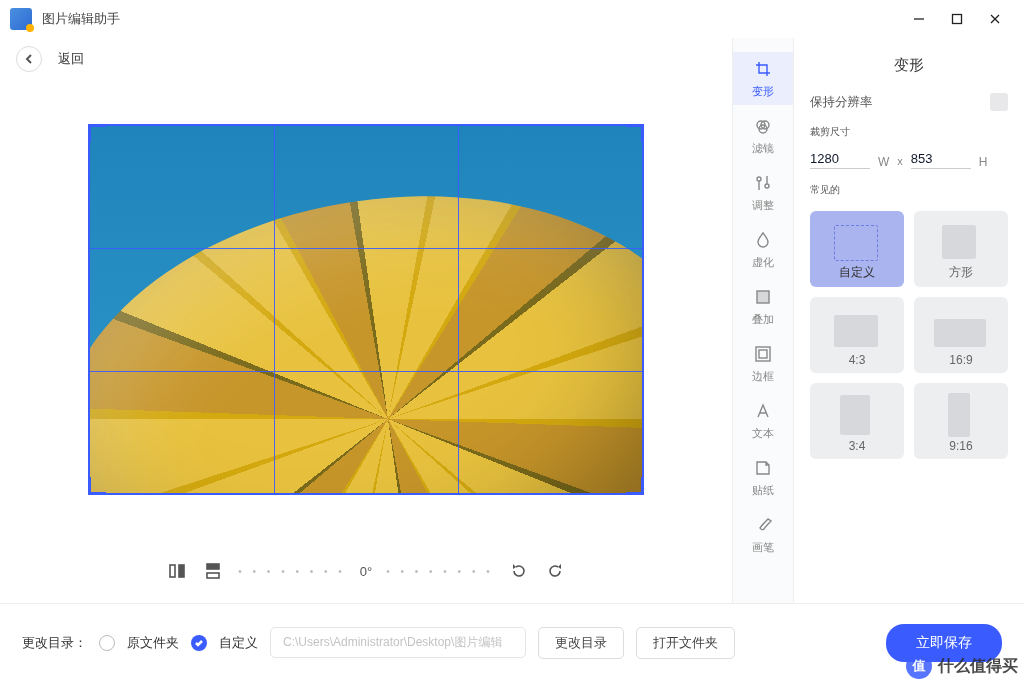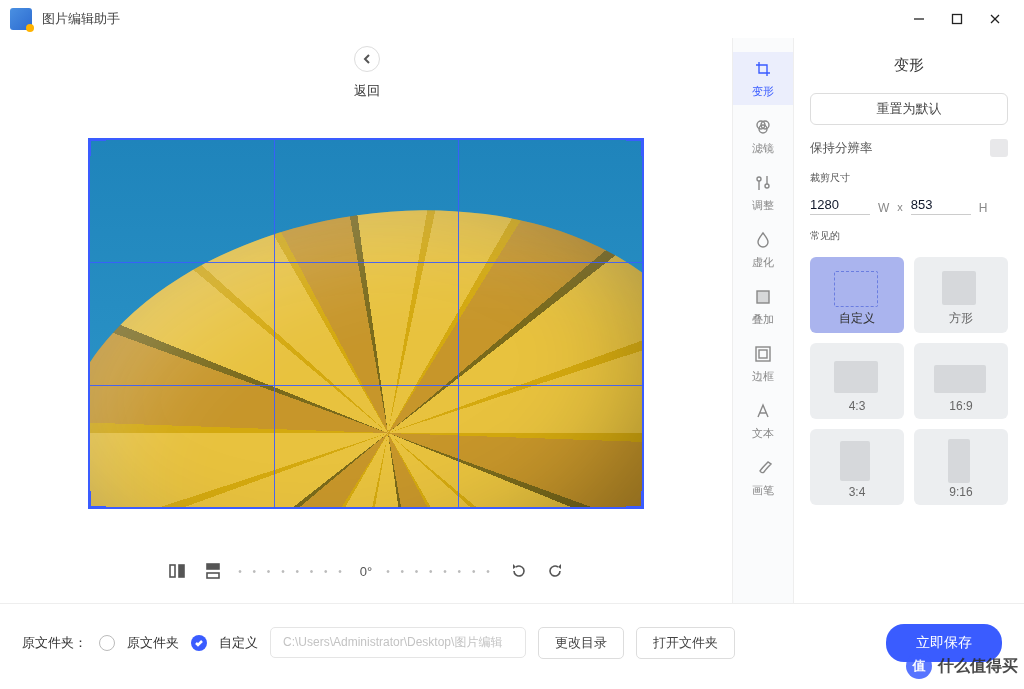--- a/index.html
+++ b/index.html
@@ -10,21 +10,21 @@
 .titlebar .logo::after { content:""; position:absolute; right:-2px; bottom:-2px; width:8px; height:8px; background:#ffb300; border-radius:50%; }
 .titlebar .title { margin-left: 10px; font-size: 13px; color: #444; }
 .titlebar .spacer { flex: 1; }
 .titlebar .win-btn { width: 38px; height: 30px; display:flex; align-items:center; justify-content:center; color:#333; }
 .titlebar .win-btn svg { width:12px; height:12px; stroke:#222; stroke-width:1.3; fill:none; }
 
 .main-row { display:flex; height: 565px; }
 
 
 .editor { flex:1; padding: 6px 14px 0 14px; position:relative; display:flex; flex-direction:column;}
-.back-row { display:flex; align-items:center; gap:10px; padding:2px 0 8px 2px;flex-direction:column;}
+.back-row { display:flex; align-items:center; gap:16px; padding:2px 0 8px 2px;}
 .back-chip { width:26px; height:26px; border:1px solid #ddd; border-radius:50%; display:flex; align-items:center; justify-content:center; color:#555;}
 .back-chip svg{width:10px;height:10px;stroke:#555;fill:none;stroke-width:2;}
 .back-txt { font-size:13px; color:#333;}
 
 .canvas-wrap { flex:1; display:flex; align-items:center; justify-content:center; }
 .canvas { width: 556px; height: 371px; position:relative; border:2px solid #3a5cff; background:#1b7fb5; overflow:hidden;}
 .sky { position:absolute; inset:0; background:linear-gradient(180deg,#1f84bb 0%, #2a92c6 70%, #2a92c6 100%);}
 .balloon { position:absolute; left:-6%; bottom:-40%; width:120%; height:120%; border-radius:50%;
   background:
    repeating-conic-gradient(from 200deg at 50% 50%,
@@ -238,30 +238,38 @@
         <div class="ic">
           <svg viewBox="0 0 18 18">
             <path d="M4 15L9 3l5 12M6 11h6"></path>
           </svg>
         </div>
         <div class="lbl">文本</div>
       </div>
     <div class="strip-item">
         <div class="ic">
           <svg viewBox="0 0 18 18">
+            <path d="M3 3h9l3 3v9H3z"></path>
+            <path d="M12 3v3h3"></path>
+          </svg>
+        </div>
+        <div class="lbl">贴纸</div>
+      </div>
+    <div class="strip-item">
+        <div class="ic">
+          <svg viewBox="0 0 18 18">
             <path d="M14 3c-3 3-6 6-8 9 1 2 3 2 4 1 2-3 5-6 7-8z"></path>
           </svg>
         </div>
         <div class="lbl">画笔</div>
       </div>
   </div>
 
   <div class="panel">
     <div class="panel-title">变形</div>
-    <button class="reset-btn">重置为默认</button>
     <div class="row-flex">
       <span>保持分辨率</span>
       <span class="checkbox"></span>
     </div>
     <div>
       <div class="sec-lbl" style="margin-bottom:10px;">裁剪尺寸</div>
       <div class="dim-row">
         <input value="1280" style="">
         <span>W</span>
         <span class="x">x</span>
@@ -293,21 +301,21 @@
         </div>
       <div class="preset">
           <div class="thumb t-916"></div>
           <span>9:16</span>
         </div>
     </div>
   </div>
 </div>
 
 <div class="footer">
-  <span>原文件夹：</span>
+  <span>更改目录：</span>
   <span class="radio"></span>
   <span>原文件夹</span>
   <span class="check-ic">
       <svg viewBox="0 0 10 10">
         <polyline points="2,5 4,7 8,3"></polyline>
       </svg>
     </span>
   <span>自定义</span>
   <span class="path-box">C:\Users\Administrator\Desktop\图片编辑</span>
   <button class="sm-btn">更改目录</button>

